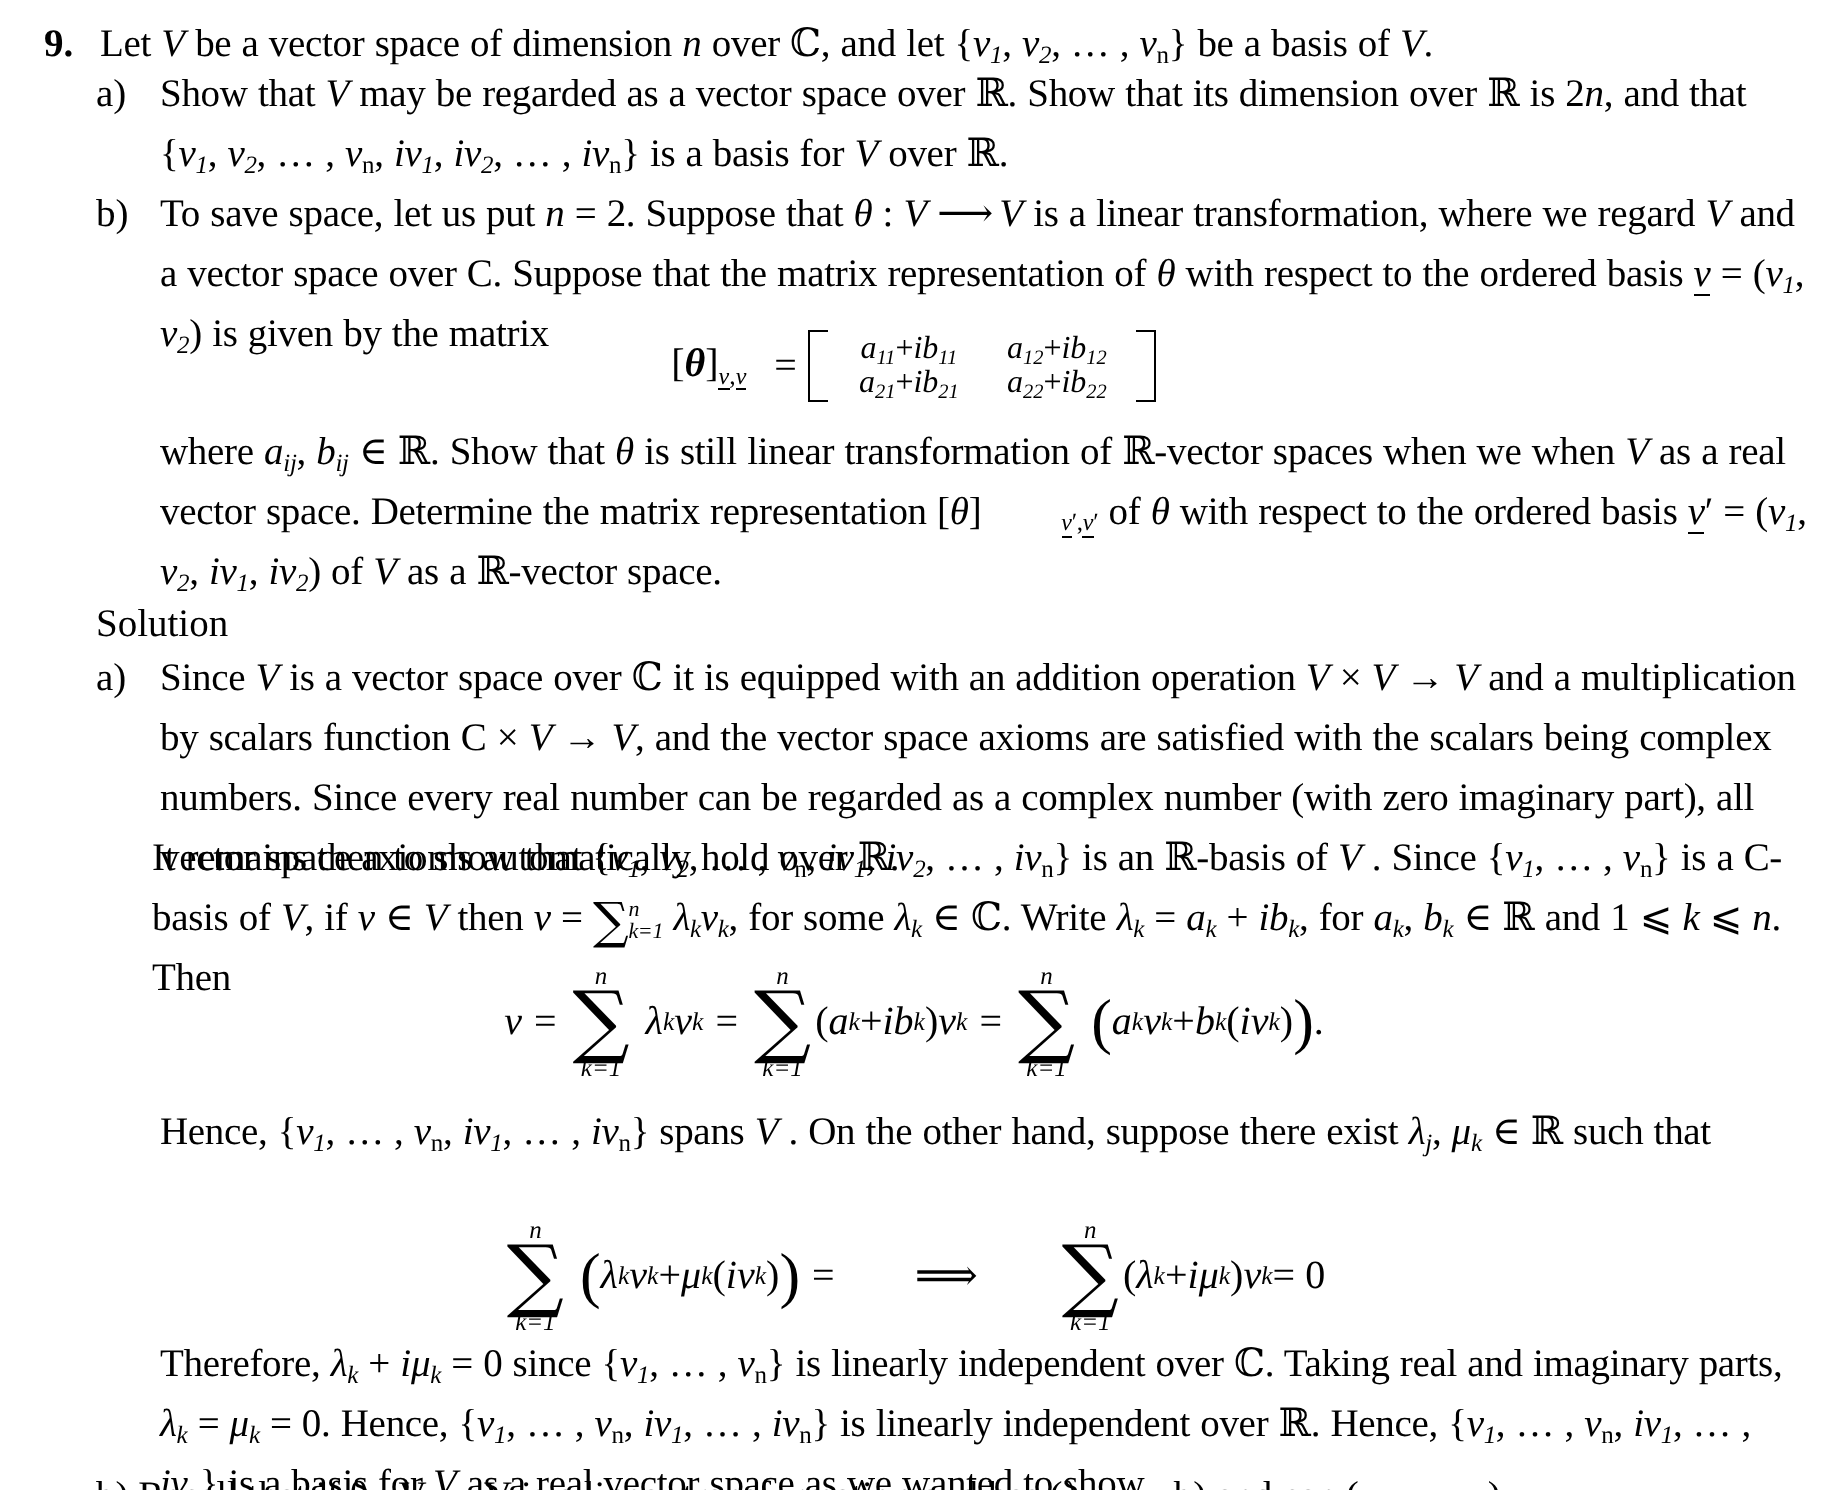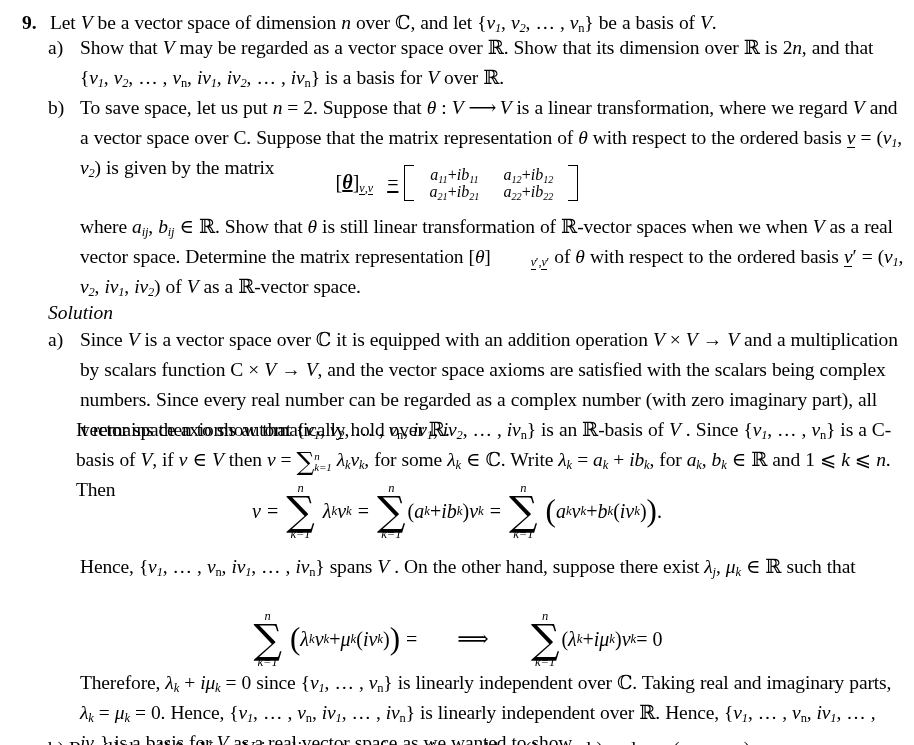--- a/index.html
+++ b/index.html
@@ -59,21 +59,20 @@
     font-style: italic;
     border-bottom: 1.3px solid #000;
     padding-bottom: 0px;
     display: inline-block;
     line-height: 0.92;
   }
 
   
   .solution-head {
     position: absolute;
-    font-style: italic;
     font-size: 19.5px;
     line-height: 30px;
   }
 
   
   .eq {
     position: absolute;
     font-size: 20px;
     white-space: nowrap;
   }
@@ -189,21 +188,21 @@
   </div>
 
   <div class="marker" style="left:48px; top:93px;">b)</div>
   <div class="para" style="left:80px; top:93px; width:824px;">
     To save space, let us put <span class="v">n</span> = 2. Suppose that <span class="it">θ</span> : <span class="v">V</span> <span class="arrowlong">⟶</span> <span class="v">V</span> is a linear transformation, where we
     regard <span class="v">V</span> and a vector space over C. Suppose that the matrix representation of <span class="it">θ</span> with respect to
     the ordered basis <span class="uv">v</span> = (<span class="v">v</span><sub>1</sub>, <span class="v">v</span><sub>2</sub>) is given by the matrix
   </div>
 
   <div class="eq" style="left:0px; top:165px; width:914px; text-align:center;">
-    <span class="eqrow" style="display:inline-flex;text-decoration:underline;">
+    <span class="eqrow" style="display:inline-flex;">
       <span style="font-size:20px;">
         [<span class="bi">θ</span>]<sub style="font-style:normal;"><span class="uv" style="font-size:12px;">v</span>,<span class="uv" style="font-size:12px;">v</span></sub>
       </span>
       <span class="sp-md"></span>
       <span>=</span>
       <span class="sp-sm"></span>
       <span class="matrix-wrap">
         <span class="brk brk-l"></span>
         <span class="mat">
           <span class="mrow">

